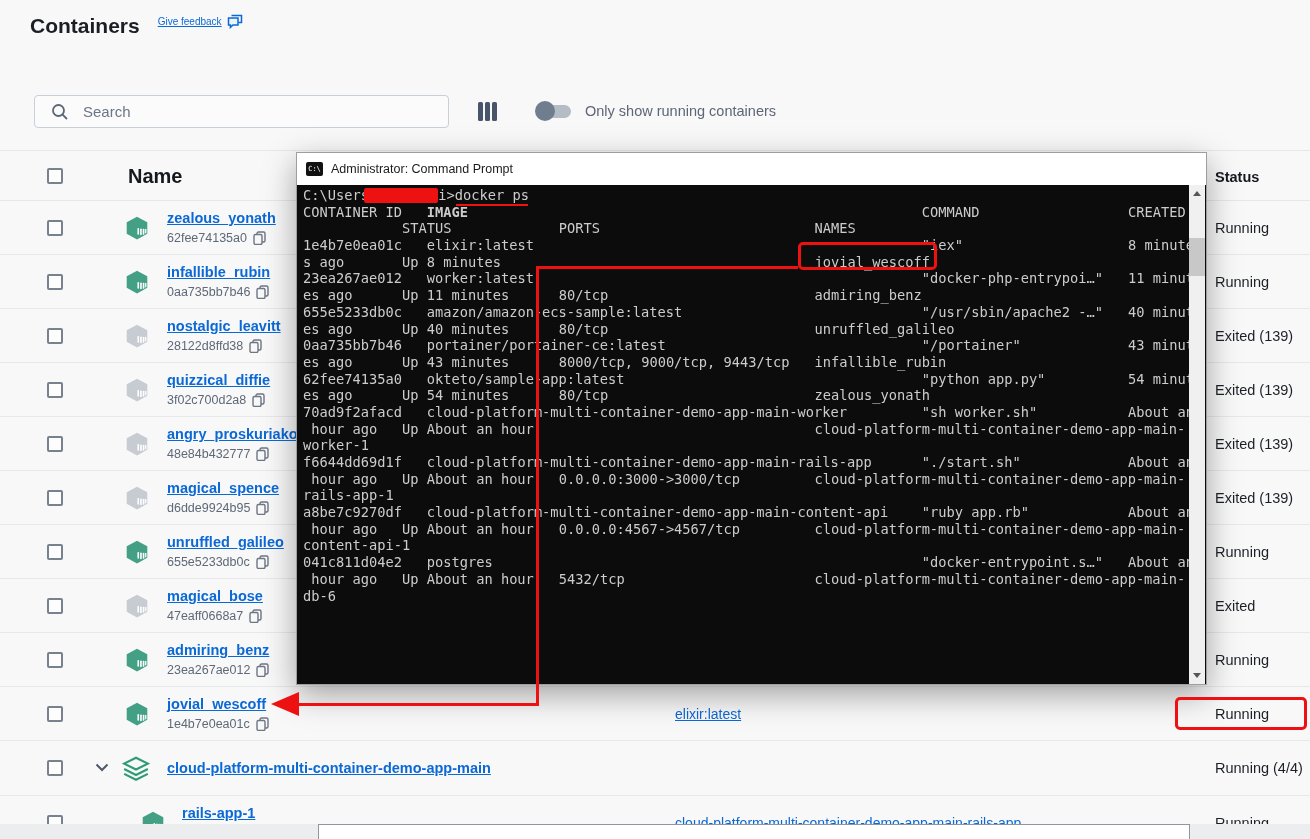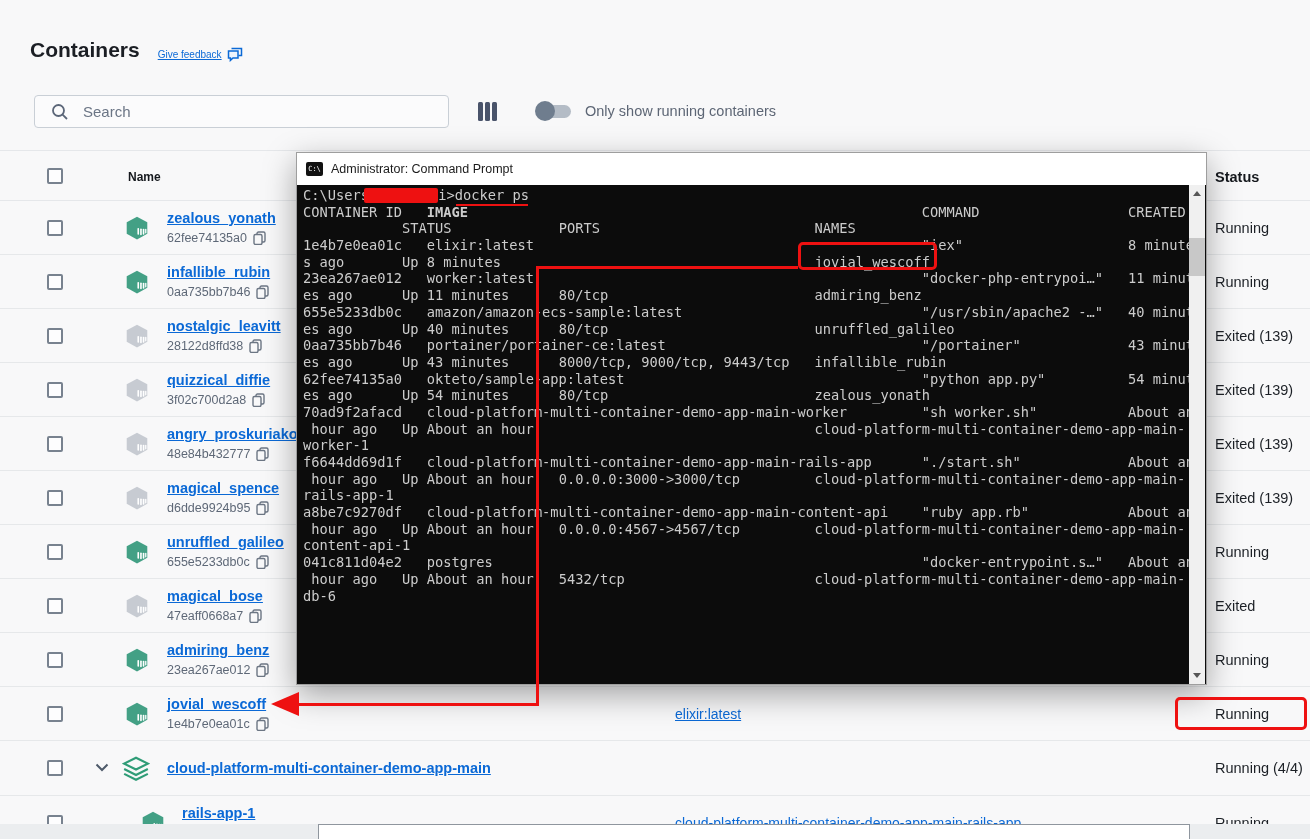--- a/index.html
+++ b/index.html
@@ -1,20 +1,20 @@
 <!DOCTYPE html>
 <html><head>
 <meta charset="utf-8">
 <style>
   html,body{margin:0;padding:0;}
   body{width:1310px;height:839px;overflow:hidden;position:relative;
        background:#f8f8f9;font-family:"Liberation Sans",sans-serif;}
 
   
-  .page-header{position:absolute;left:30px;top:14px;display:flex;align-items:flex-end;gap:18px;margin-top:24px;}
+  .page-header{position:absolute;left:30px;top:14px;display:flex;align-items:flex-start;gap:18px;}
   .page-title{font-size:21px;font-weight:700;color:#1b1e24;}
   .feedback{display:flex;align-items:center;gap:5px;}
   .feedback a{font-size:10px;color:#0b69d6;text-decoration:underline;font-weight:400;}
 
   
   .toolbar{position:absolute;left:0;top:95px;width:1310px;height:34px;}
   .searchbox{position:absolute;left:34px;top:0;width:415px;height:33px;box-sizing:border-box;
              border:1px solid #c9cfd6;border-radius:4px;background:#fbfbfc;display:flex;align-items:center;}
   .searchbox input{border:none;outline:none;background:transparent;font-size:15px;color:#3c4554;
                    font-family:"Liberation Sans",sans-serif;width:340px;}
@@ -24,21 +24,21 @@
   .cols-icon i{display:block;width:5px;height:19px;background:#49536a;border-radius:1.5px;}
   .toggle{position:absolute;left:537px;top:5px;width:34px;height:22px;cursor:pointer;}
   .toggle .track{position:absolute;left:0;top:5px;width:34px;height:13px;border-radius:7px;background:#b4bcc6;}
   .toggle .knob{position:absolute;left:-2px;top:1px;width:20px;height:20px;border-radius:50%;background:#6f7d8e;}
   .toggle-label{position:absolute;left:585px;top:8px;font-size:14.5px;color:#5d6675;}
 
   
   .table{position:absolute;left:0;top:150px;width:1310px;}
   .thead{position:relative;height:51px;border-top:1px solid #e5e7ea;border-bottom:1px solid #e5e7ea;box-sizing:border-box;}
   .th-name{position:absolute;left:128px;top:0;height:51px;display:flex;align-items:center;
-           font-size:12px;font-weight:700;color:#15181d;}
+           font-size:20px;font-weight:700;color:#15181d;}
   .th-status{position:absolute;left:1215px;top:0;height:51px;display:flex;align-items:center;
              font-size:14.5px;font-weight:700;color:#15181d;}
   .row{position:relative;height:54px;border-bottom:1px solid #e6e8ea;box-sizing:border-box;}
   .row.group{height:55px;}
   .checkbox{position:absolute;left:47px;width:16px;height:16px;box-sizing:border-box;
             border:2px solid #78828f;border-radius:2px;background:#fdfdfe;top:50%;margin-top:-8px;cursor:pointer;}
   .thead .checkbox{top:50%;margin-top:-8px;}
   .chev{position:absolute;left:95px;top:50%;margin-top:-5px;cursor:pointer;display:flex;}
   .cicon{position:absolute;left:124px;top:50%;margin-top:-13px;display:flex;}
   .row.child .cicon{left:140px;}

